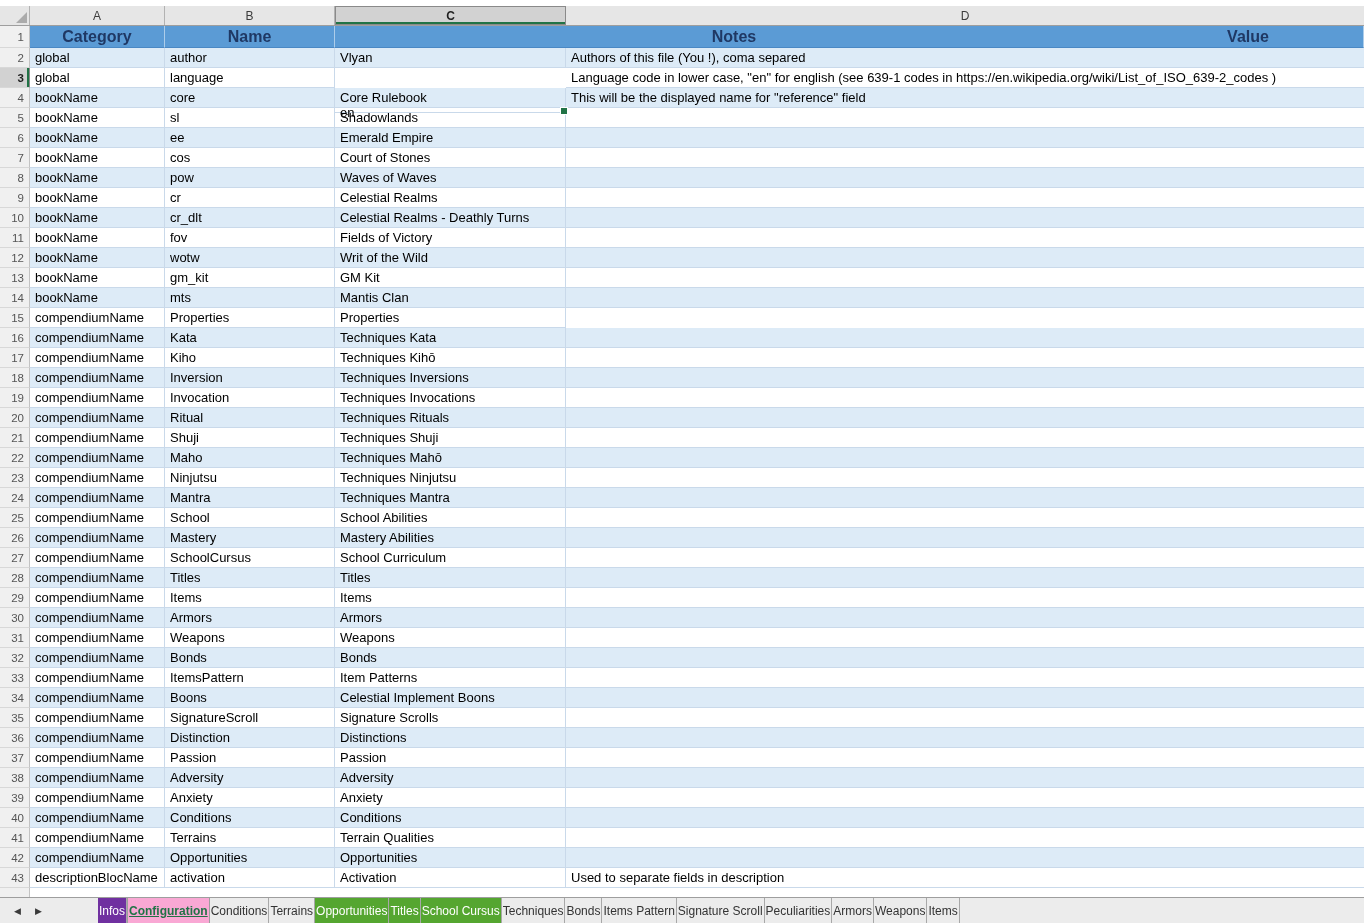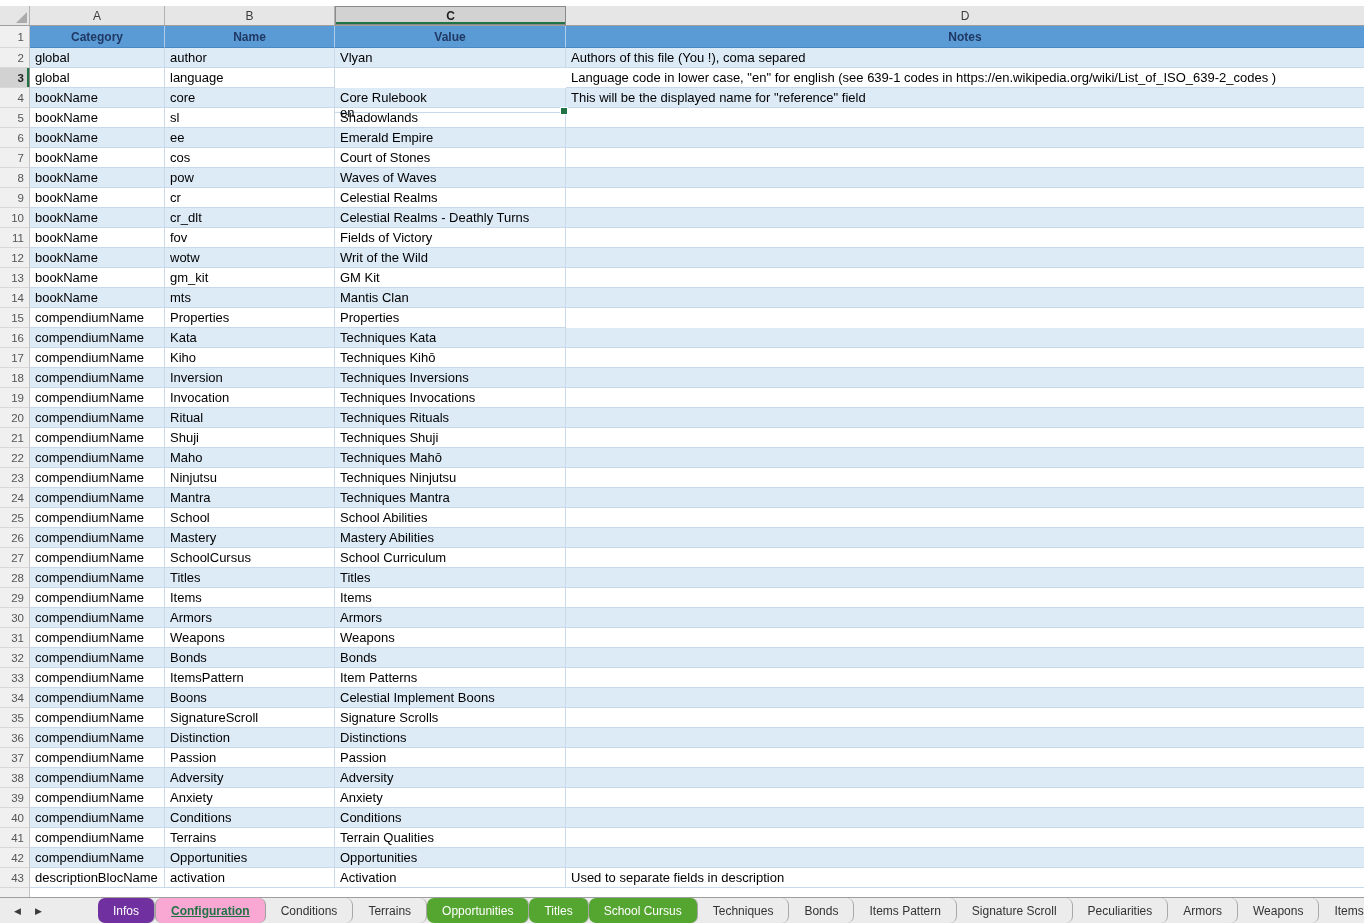--- a/index.html
+++ b/index.html
@@ -37,38 +37,38 @@
   .row-num{width:30px;flex:0 0 auto;background:#f0f0f0;border-right:1px solid #c3c3c3;border-bottom:1px solid #d8d8d8;
     font-size:11.5px;color:#555;display:flex;align-items:center;justify-content:flex-end;padding-right:5px;}
   .row-num.selected{background:#d2d2d2;box-shadow:inset -2px 0 0 var(--selection-green);
     color:#1f1f1f;font-weight:bold;border-right:1px solid #8a8a8a;}
   .cell{border-right:1px solid var(--grid-line);border-bottom:1px solid var(--grid-line);
     padding:0 5px;display:flex;align-items:center;overflow:hidden;white-space:nowrap;
     font-size:13px;color:#000;background:#fff;}
   .cell.col-d{border-right:none;}
   .sheet-row.banded .cell{background:var(--band-blue);}
   .sheet-row.header .cell{background:var(--header-bg);color:var(--header-text);font-weight:bold;
-    justify-content:center;font-size:12px;border-right:1px solid rgba(255,255,255,0.5);
+    justify-content:center;font-size:16px;border-right:1px solid rgba(255,255,255,0.5);
     border-bottom:1px solid #4a88c4;}
   .sheet-row.header .cell.col-d{border-right:none;}
   .cell.active-cell{box-shadow:inset 0 0 0 2px var(--selection-green);position:relative;overflow:visible;
     background:#fff;z-index:2;margin-top:44px;}
   .cell.active-cell::after{content:"";position:absolute;right:-3px;bottom:-3px;width:6px;height:6px;
     background:var(--selection-green);border:1px solid #fff;z-index:3;}
   .filler-row{display:flex;flex:0 0 auto;height:9px;}
   .filler-row .gutter{width:30px;background:#f0f0f0;border-right:1px solid #c3c3c3;}
 
   
   .tab-bar{height:26px;flex:0 0 auto;background:#ececec;border-top:1px solid #9e9e9e;
     display:flex;align-items:stretch;overflow:hidden;}
   .tab-nav{display:flex;align-items:center;gap:14px;padding:0 14px;width:98px;flex:0 0 auto;}
   .tab-nav .arrow{font-size:9px;color:#3a3a3a;cursor:default;}
   .tabs{display:flex;align-items:stretch;flex:1 1 auto;min-width:0;overflow:hidden;flex-wrap:nowrap;}
-  .sheet-tab{padding:0 15px;display:flex;align-items:center;font-size:12px;color:#333;
-    border-right:1px solid #a8a8a8;white-space:nowrap;background:transparent;flex:0 0 auto;border-radius:7px;}
+  .sheet-tab{padding:0 1px;display:flex;align-items:center;font-size:12px;color:#333;
+    border-right:1px solid #a8a8a8;white-space:nowrap;background:transparent;flex:0 0 auto;}
   .sheet-tab.green{background:var(--tab-green);color:#fff;}
   .sheet-tab.purple{background:var(--tab-purple);color:#fff;}
   .sheet-tab.active{background:#f9a8d4;color:var(--selection-green);font-weight:bold;
     text-decoration:underline;border-left:1px solid #9e9e9e;border-right:1px solid #9e9e9e;}
 </style>
 </head>
 <body>
 
 <div class="app">
 
@@ -84,25 +84,25 @@
 
   <div class="sheet">
     <div class="sheet-row header">
       <div class="row-num">1</div>
       <div class="cell col-a">
         <span>Category</span>
       </div>
       <div class="cell col-b">
         <span>Name</span>
       </div>
+      <div class="cell col-d">
+        <span>Notes</span>
+      </div>
       <div class="cell col-c">
         <span>Value</span>
-      </div>
-      <div class="cell col-d">
-        <span>Notes</span>
       </div>
     </div>
 
     <div>
         <div class="sheet-row banded">
           <div class="row-num">2</div>
           <div class="cell col-a">
             <span>global</span>
           </div>
           <div class="cell col-b">

